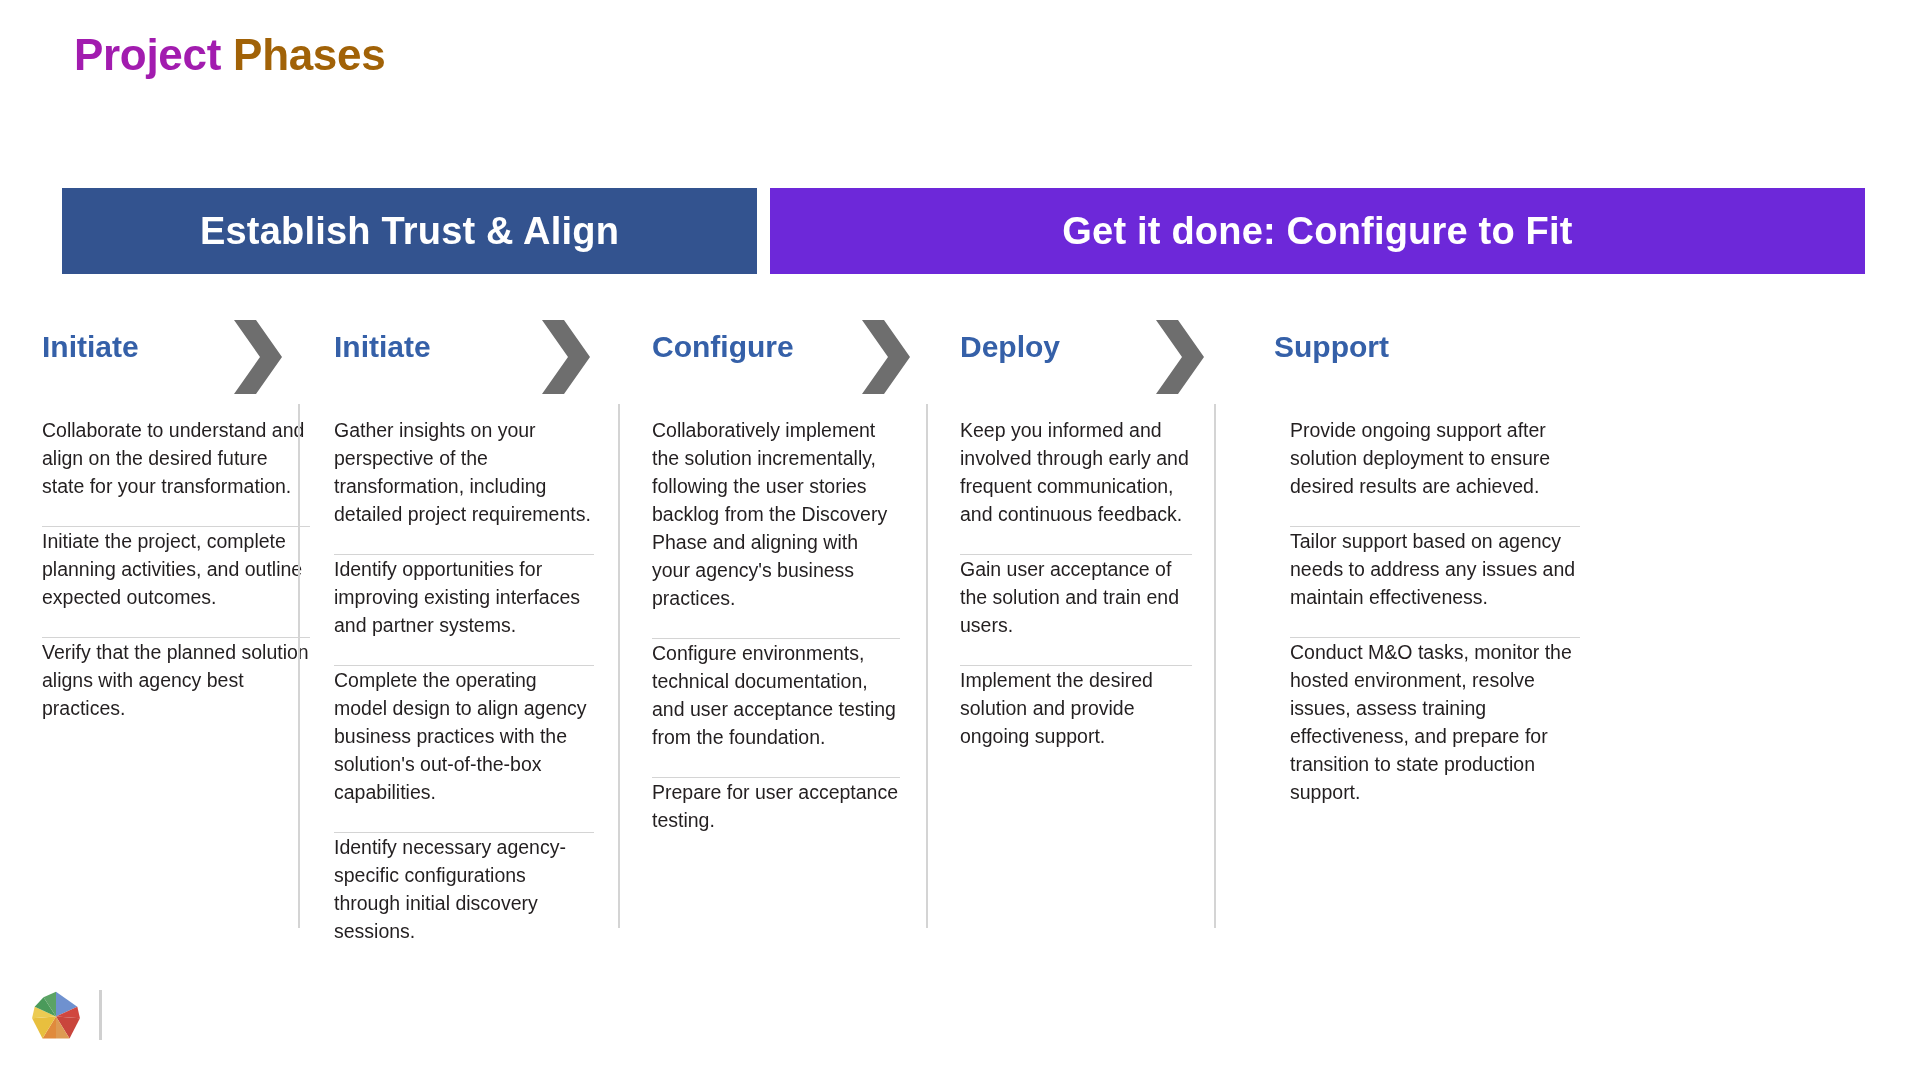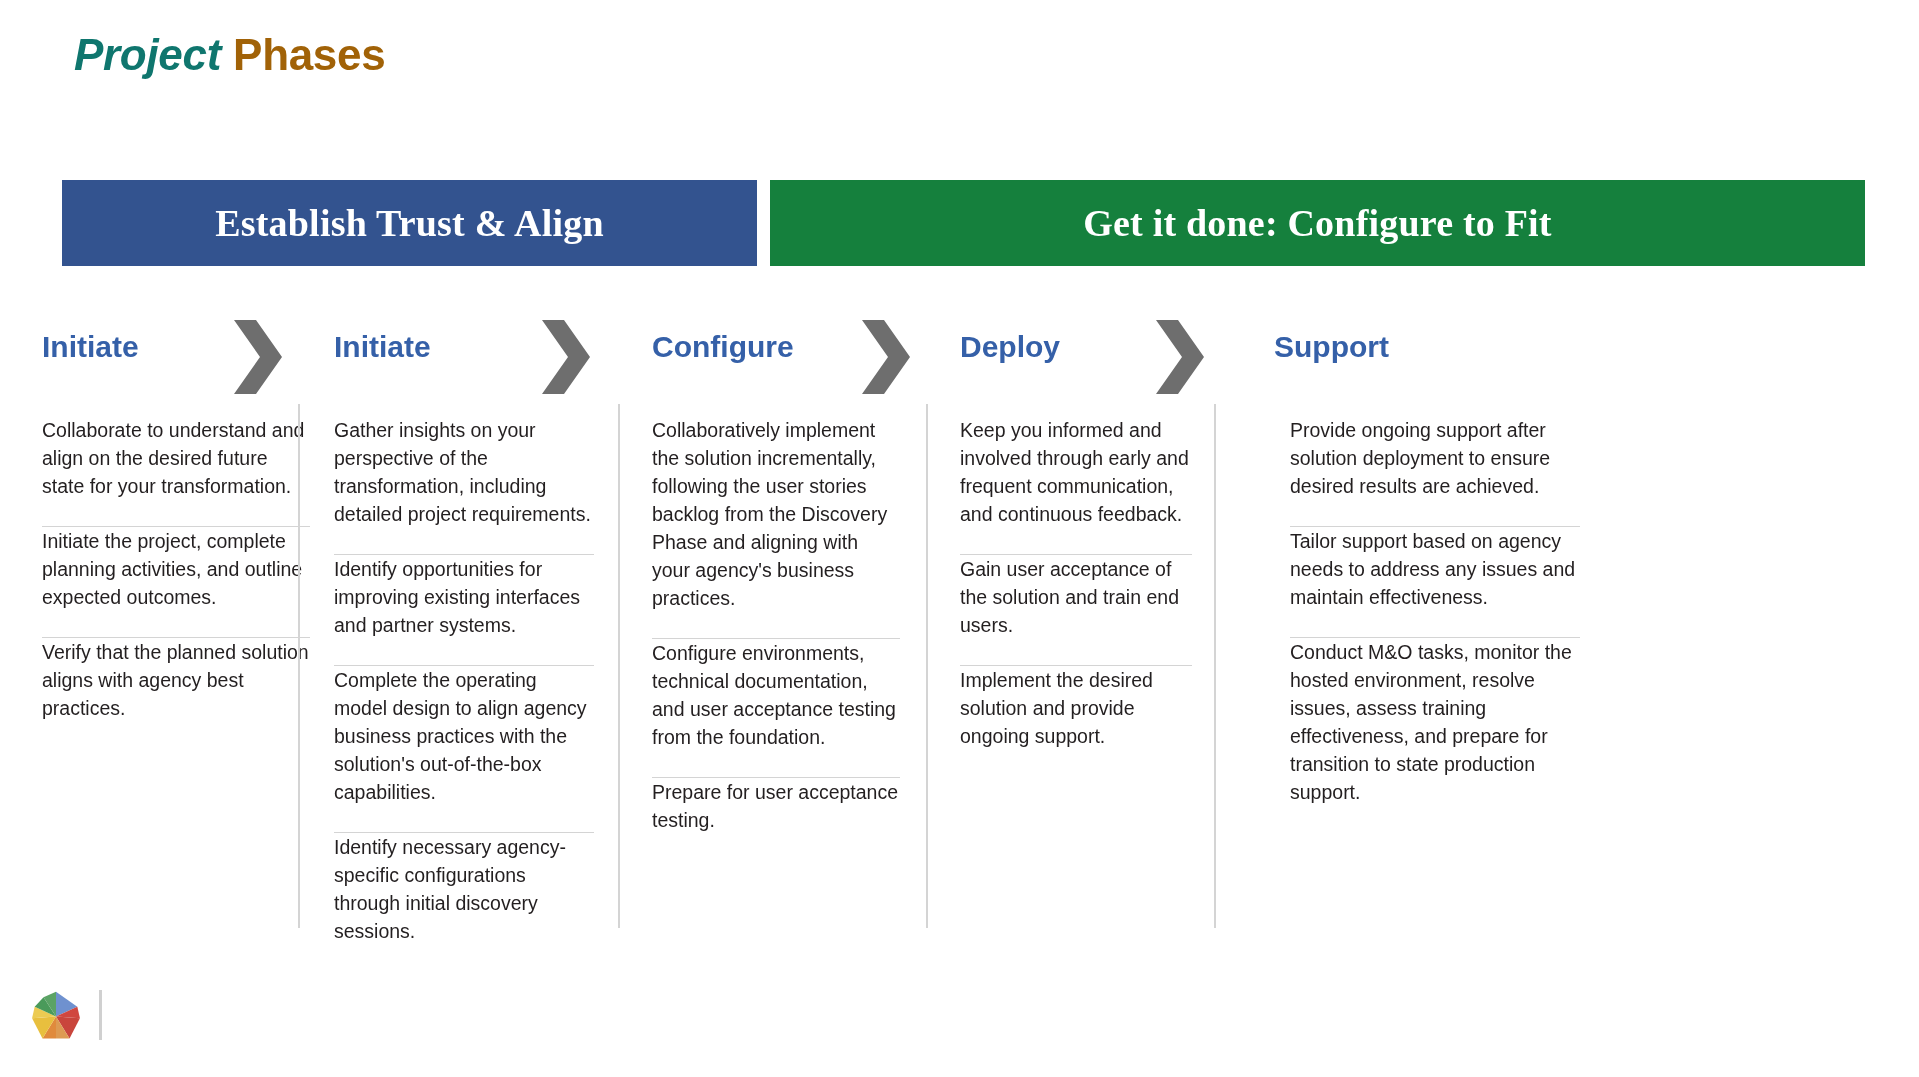--- a/index.html
+++ b/index.html
@@ -19,47 +19,46 @@
   
   .page-title {
     position: absolute;
     left: 74px;
     top: 30px;
     font-size: 44px;
     font-weight: bold;
     letter-spacing: -0.3px;
     white-space: nowrap;
   }
-  .title-strong { color: #0f766e; font-style: italic; }
+  .title-strong { color: #a21caf; }
   .title-light  { color: #a16207; margin-left: 12px; }
 
   
   .banner {
     position: absolute;
-    top: 180px;
+    top: 188px;
     height: 86px;
     display: flex;
     align-items: center;
     justify-content: center;
     color: #ffffff;
     font-size: 38px;
     font-weight: bold;
     letter-spacing: 0.2px;
     white-space: nowrap;
-    font-family: Liberation Serif, serif;
   }
   .banner-left {
     left: 62px;
     width: 695px;
     background: #33538f;
   }
   .banner-right {
     left: 770px;
     width: 1095px;
-    background: #15803d;
+    background: #6d28d9;
   }
 
   
   .phases {
     position: absolute;
     left: 0;
     top: 320px;
     width: 1890px;
     height: 640px;
   }

